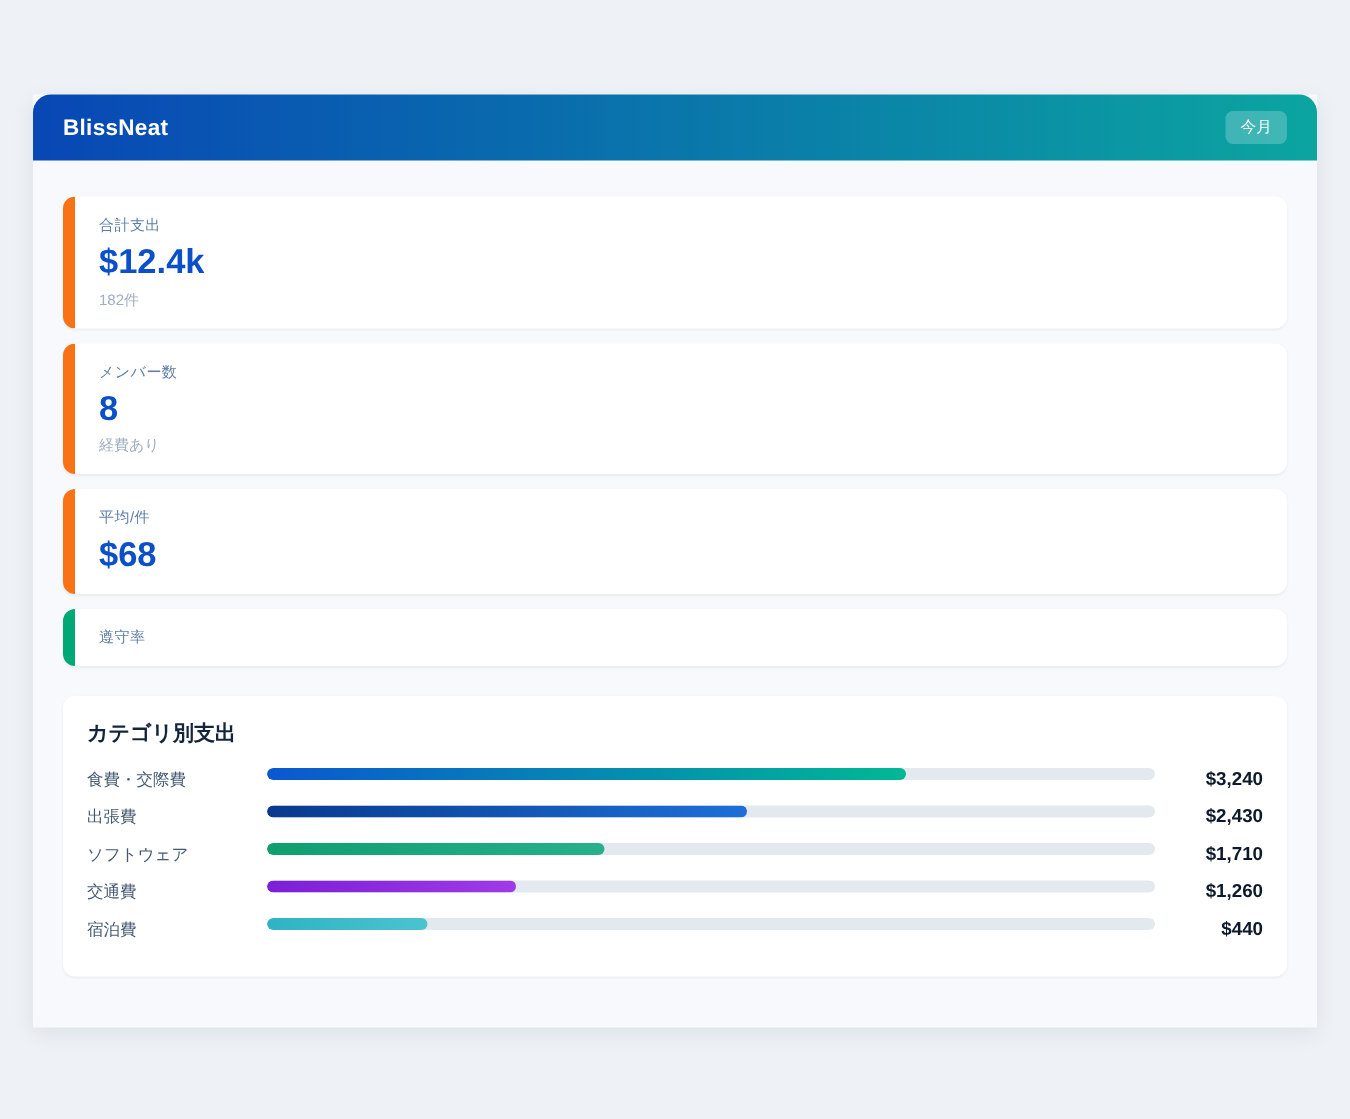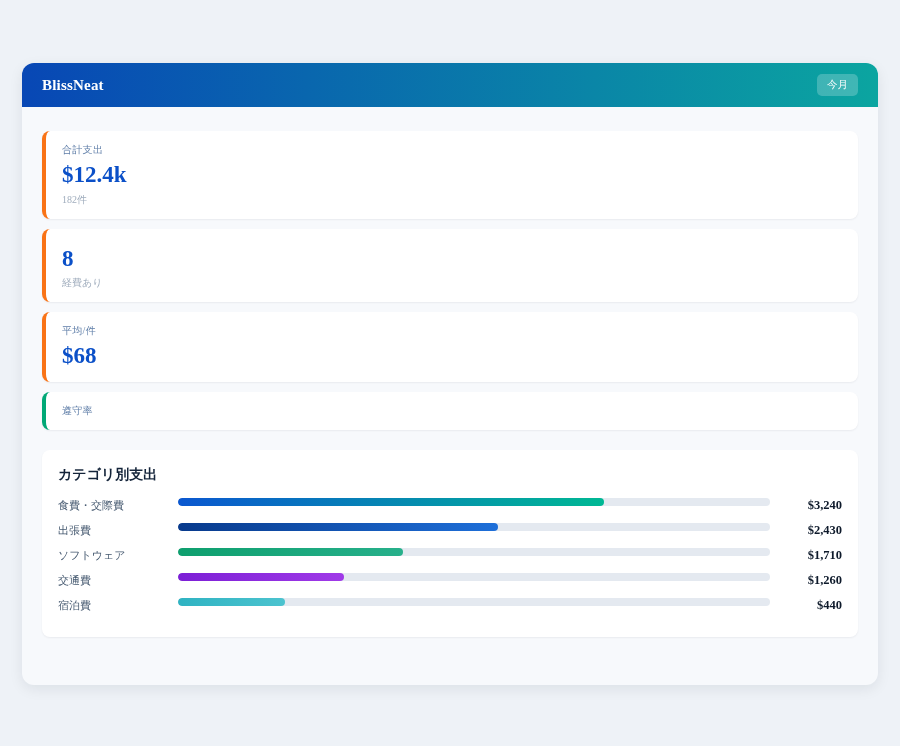--- a/index.html
+++ b/index.html
@@ -4,39 +4,38 @@
 <style>
   * { margin:0; padding:0; box-sizing:border-box; }
   html,body { width:900px; height:746px; }
   body {
     font-family:"Liberation Sans","DejaVu Sans",sans-serif;
     background:#eef2f7;
     overflow:hidden;
   }
   .app-card {
     position:absolute; left:22px; top:63px; width:856px; height:622px;
-    background:#f7f9fc; border-radius:12px;
+    background:#f7f9fc; border-radius:0;
     box-shadow:0 4px 14px rgba(16,24,40,.08);
-    font-family:Liberation Serif, serif;
   }
   .app-header {
     height:44px; border-radius:12px 12px 0 0;
     background:linear-gradient(90deg,#0847b5,#0ba5a0);
     display:flex; align-items:center; justify-content:space-between;
     padding:0 20px;
   }
   .app-title { color:#ffffff; font-size:15px; font-weight:bold; letter-spacing:.2px; }
   .badge {
     background:rgba(255,255,255,.22); color:#ffffff; font-size:10.5px;
     padding:4px 10px; border-radius:5px; cursor:default;
   }
   .content { padding:24px 20px 0 20px; }
   .stat-card {
     background:#ffffff; border-radius:8px; margin-bottom:10px;
-    border-left:4px solid #f97316;
+    border-left:8px solid #f97316;
     padding:12px 16px 12px 16px;
     box-shadow:0 1px 2px rgba(16,24,40,.06);
   }
   .stat-label { font-size:10px; color:#5f7ea8; letter-spacing:.3px; }
   .stat-value { font-size:23px; font-weight:bold; color:#0b50c8; margin-top:4px; line-height:1.2; }
   .stat-sub { font-size:10px; color:#a0adbd; margin-top:4px; }
   .stat-card.accent-green { border-left-color:#00a876; }
   .stat-card.accent-green .stat-value { color:#00aa6d; }
   .category-card {
     background:#ffffff; border-radius:8px; margin-top:20px;
@@ -68,20 +67,21 @@
 
   <div class="content">
 
     <div class="stat-card">
       <div class="stat-label">合計支出</div>
       <div class="stat-value">$12.4k</div>
       <div class="stat-sub">182件</div>
     </div>
 
     <div class="stat-card">
+      <div class="stat-label">メンバー数</div>
       <div class="stat-value">8</div>
       <div class="stat-sub">経費あり</div>
     </div>
 
     <div class="stat-card">
       <div class="stat-label">平均/件</div>
       <div class="stat-value">$68</div>
     </div>
 
     <div class="stat-card accent-green">

